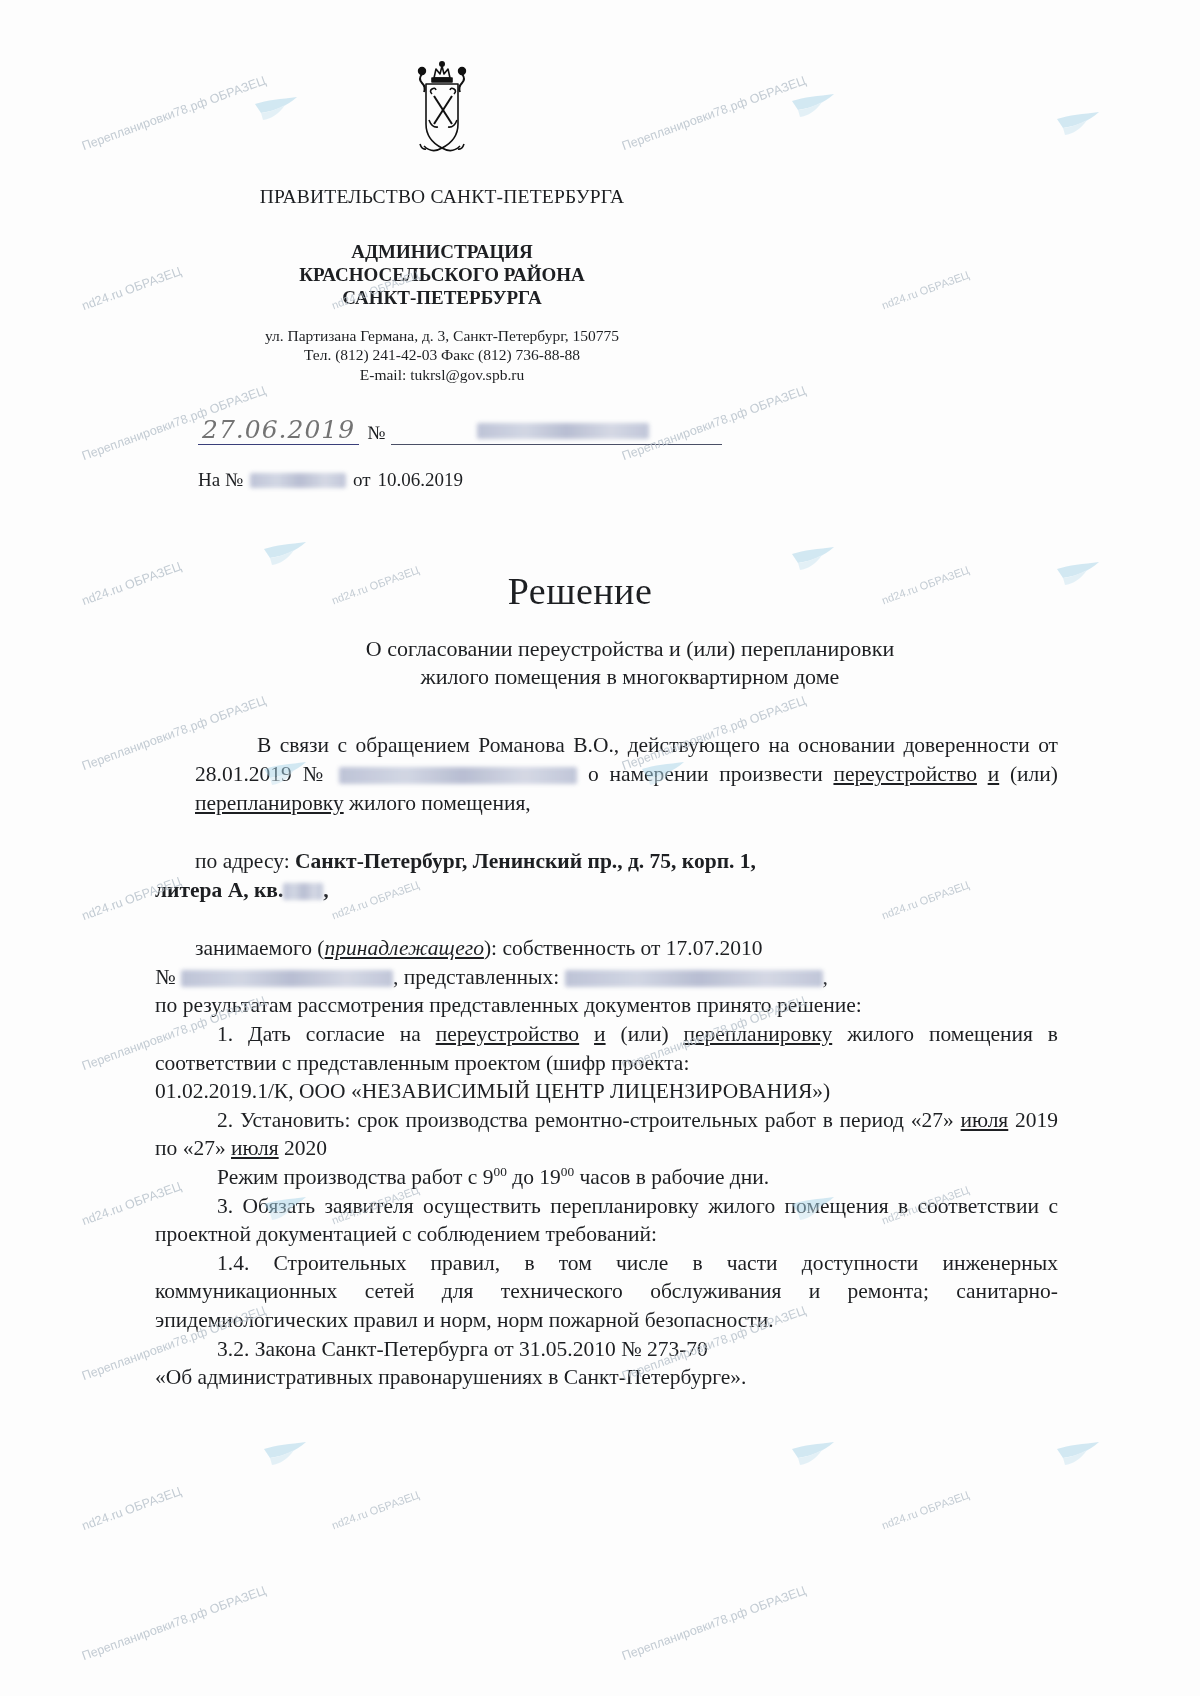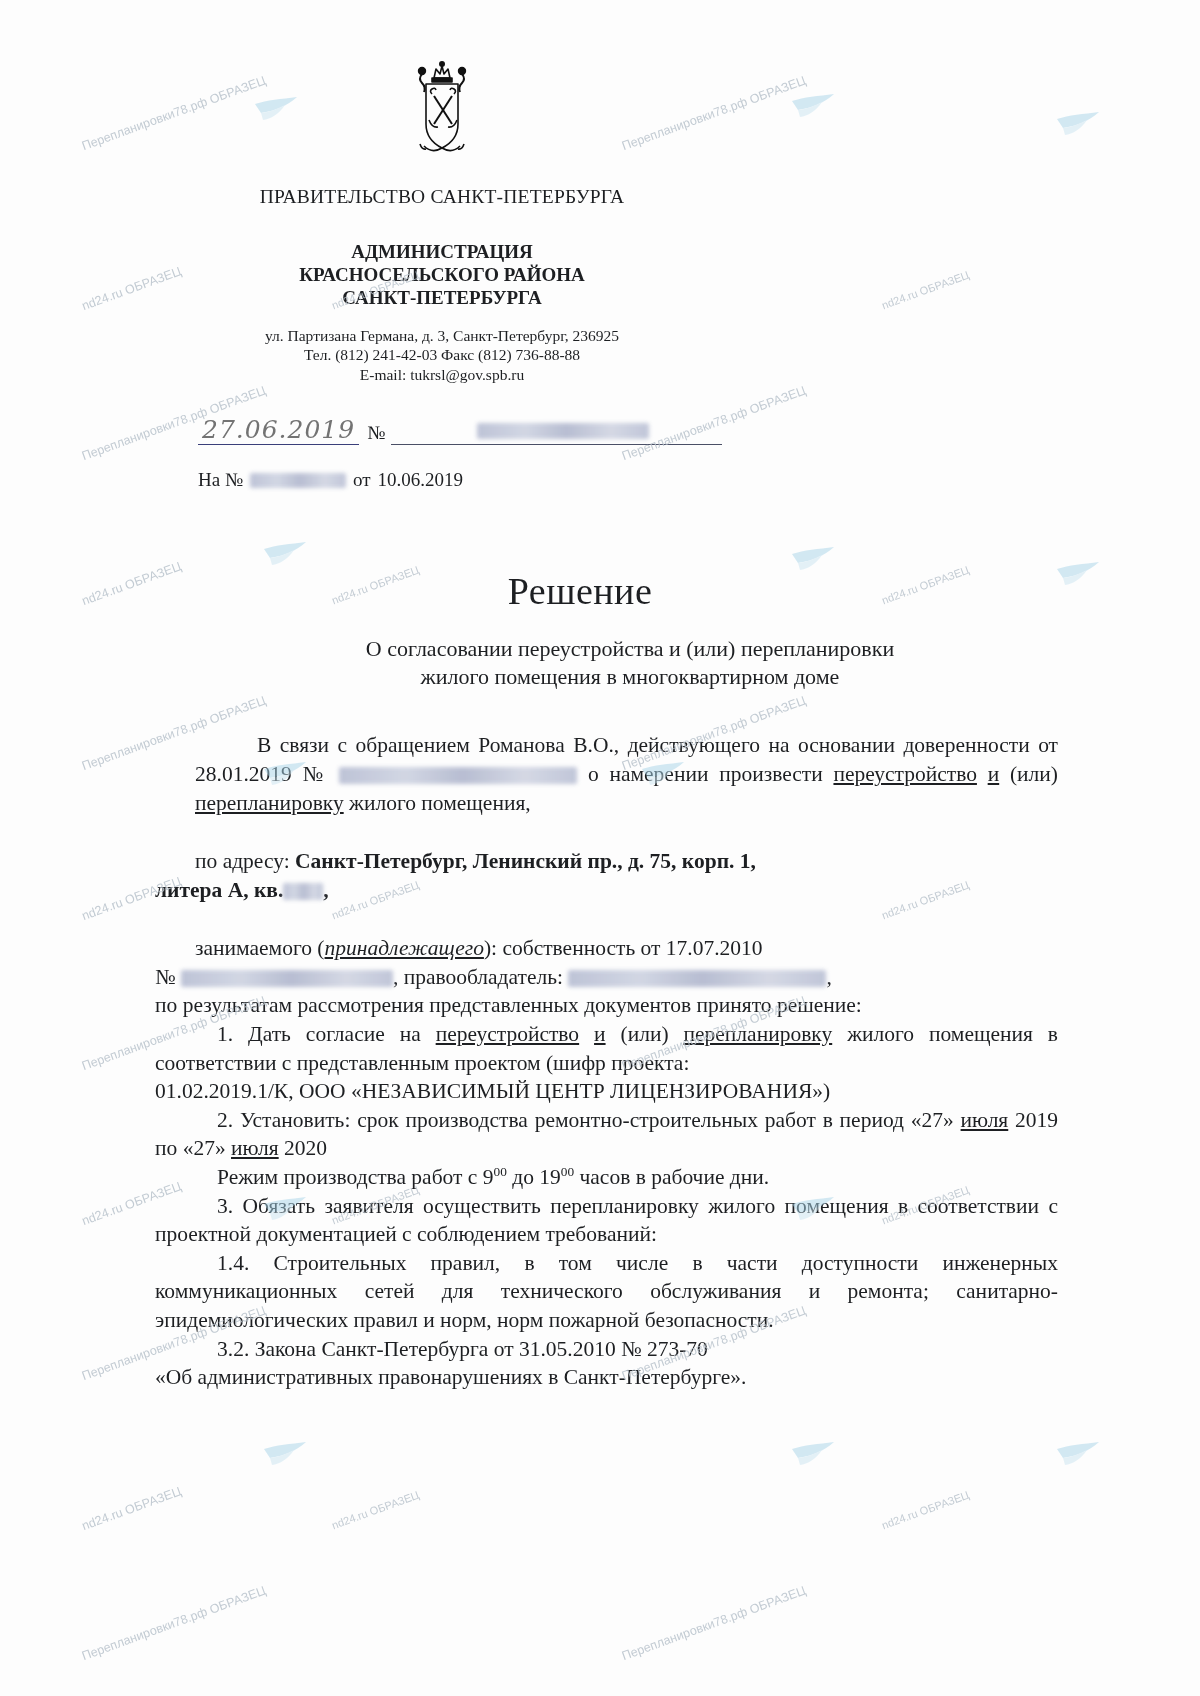--- a/index.html
+++ b/index.html
@@ -219,21 +219,21 @@
 
     <div class="gov-line">ПРАВИТЕЛЬСТВО САНКТ-ПЕТЕРБУРГА</div>
 
     <div class="admin-block">
       <div>АДМИНИСТРАЦИЯ</div>
       <div>КРАСНОСЕЛЬСКОГО РАЙОНА</div>
       <div>САНКТ-ПЕТЕРБУРГА</div>
     </div>
 
     <div class="contact">
-      <div>ул. Партизана Германа, д. 3, Санкт-Петербург, 236925</div>
+      <div>ул. Партизана Германа, д. 3, Санкт-Петербург, 150775</div>
       <div>Тел. (812) 241-42-03 Факс (812) 736-88-88</div>
       <div>E-mail: tukrsl@gov.spb.ru</div>
     </div>
   </div>
 
   <div class="reg-line">
     <span class="hand-date">27.06.2019</span>
     <span class="num-sign">№</span>
     <span class="num-blank">
       <span class="redact"></span>
@@ -254,21 +254,21 @@
   </div>
 
   <div class="body">
 
     <p class="p indent gap-lg"><span>В связи с обращением Романова В.О., действующего на основании</span> <span>доверенности от</span> <span>28.01.2019</span> <span>№</span> <span class="redact rd-dov"></span> <span>о намерении произвести</span> <span class="u">переустройство</span> <span class="u">и</span> <span>(или)</span> <span class="u">перепланировку</span> <span>жилого помещения,</span></p>
 
     <p class="p gap-lg"><span>по адресу:</span> <span class="b">Санкт-Петербург, Ленинский пр., д. 75, корп. 1,</span></p>
     <p class="p"><span class="b">литера А, кв.</span><span class="redact rd-flat"></span><span class="b">,</span></p>
 
     <p class="p gap-lg"><span>занимаемого</span> <span>(<span class="iu">принадлежащего</span><span>):</span></span> <span>собственность</span> <span>от</span> <span>17.07.2010</span></p>
-    <p class="p"><span>№</span> <span class="redact rd-own"></span>, <span>правообладатель:</span> <span class="redact rd-name"></span>,</p>
+    <p class="p"><span>№</span> <span class="redact rd-own"></span>, <span>представленных:</span> <span class="redact rd-name"></span>,</p>
     <p class="p">по результатам рассмотрения представленных документов принято решение:</p>
 
     <p class="p indent"><span>1.</span> <span>Дать согласие на</span> <span class="u">переустройство</span> <span class="u">и</span> <span>(или)</span> <span class="u">перепланировку</span> <span>жилого помещения в соответствии с представленным проектом (шифр проекта:</span></p>
     <p class="p">01.02.2019.1/К, ООО «НЕЗАВИСИМЫЙ ЦЕНТР ЛИЦЕНЗИРОВАНИЯ»)</p>
 
     <p class="p indent"><span>2.</span> <span>Установить: срок производства ремонтно-строительных работ в период</span> <span>«27»</span> <span class="u">июля</span> <span>2019</span> <span>по</span> <span>«27»</span> <span class="u">июля</span> <span>2020</span></p>
 
     <p class="p indent"><span>Режим производства работ с</span> <span>9</span><sup>00</sup> <span>до</span> <span>19</span><sup>00</sup> <span>часов в рабочие дни.</span></p>
 
     <p class="p indent"><span>3.</span> <span>Обязать заявителя осуществить перепланировку жилого помещения в соответствии с проектной документацией с соблюдением требований:</span></p>

